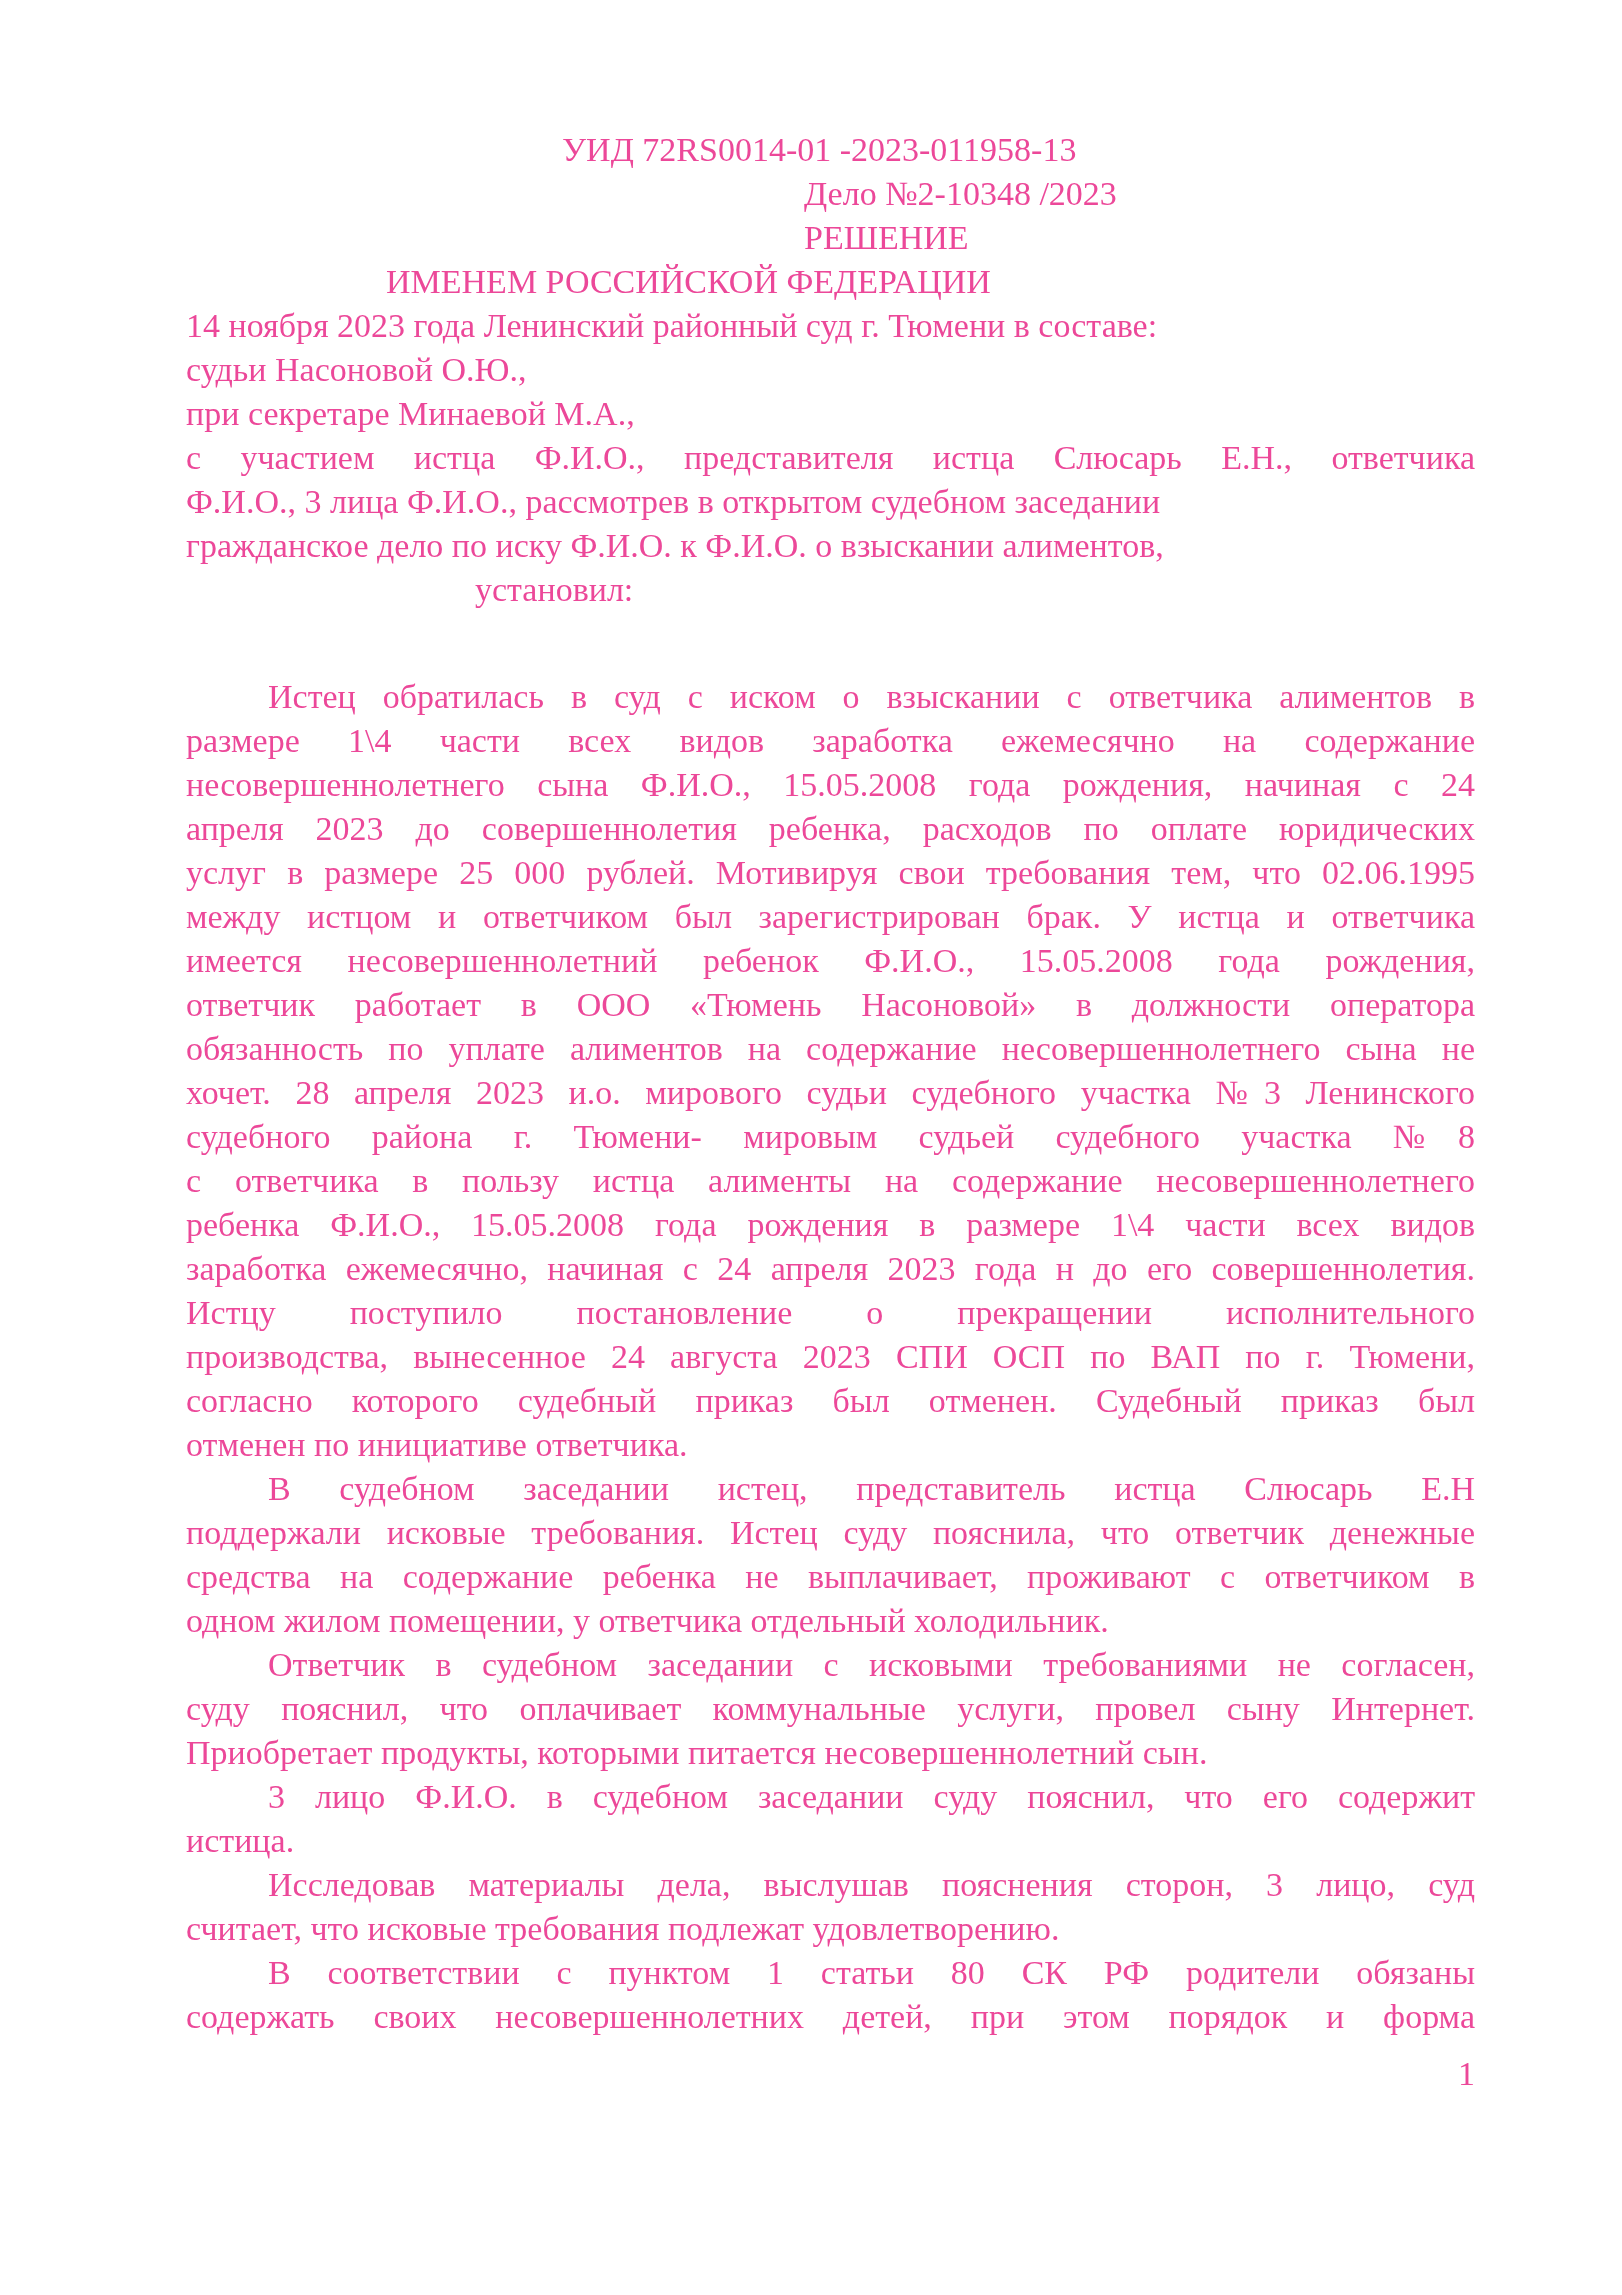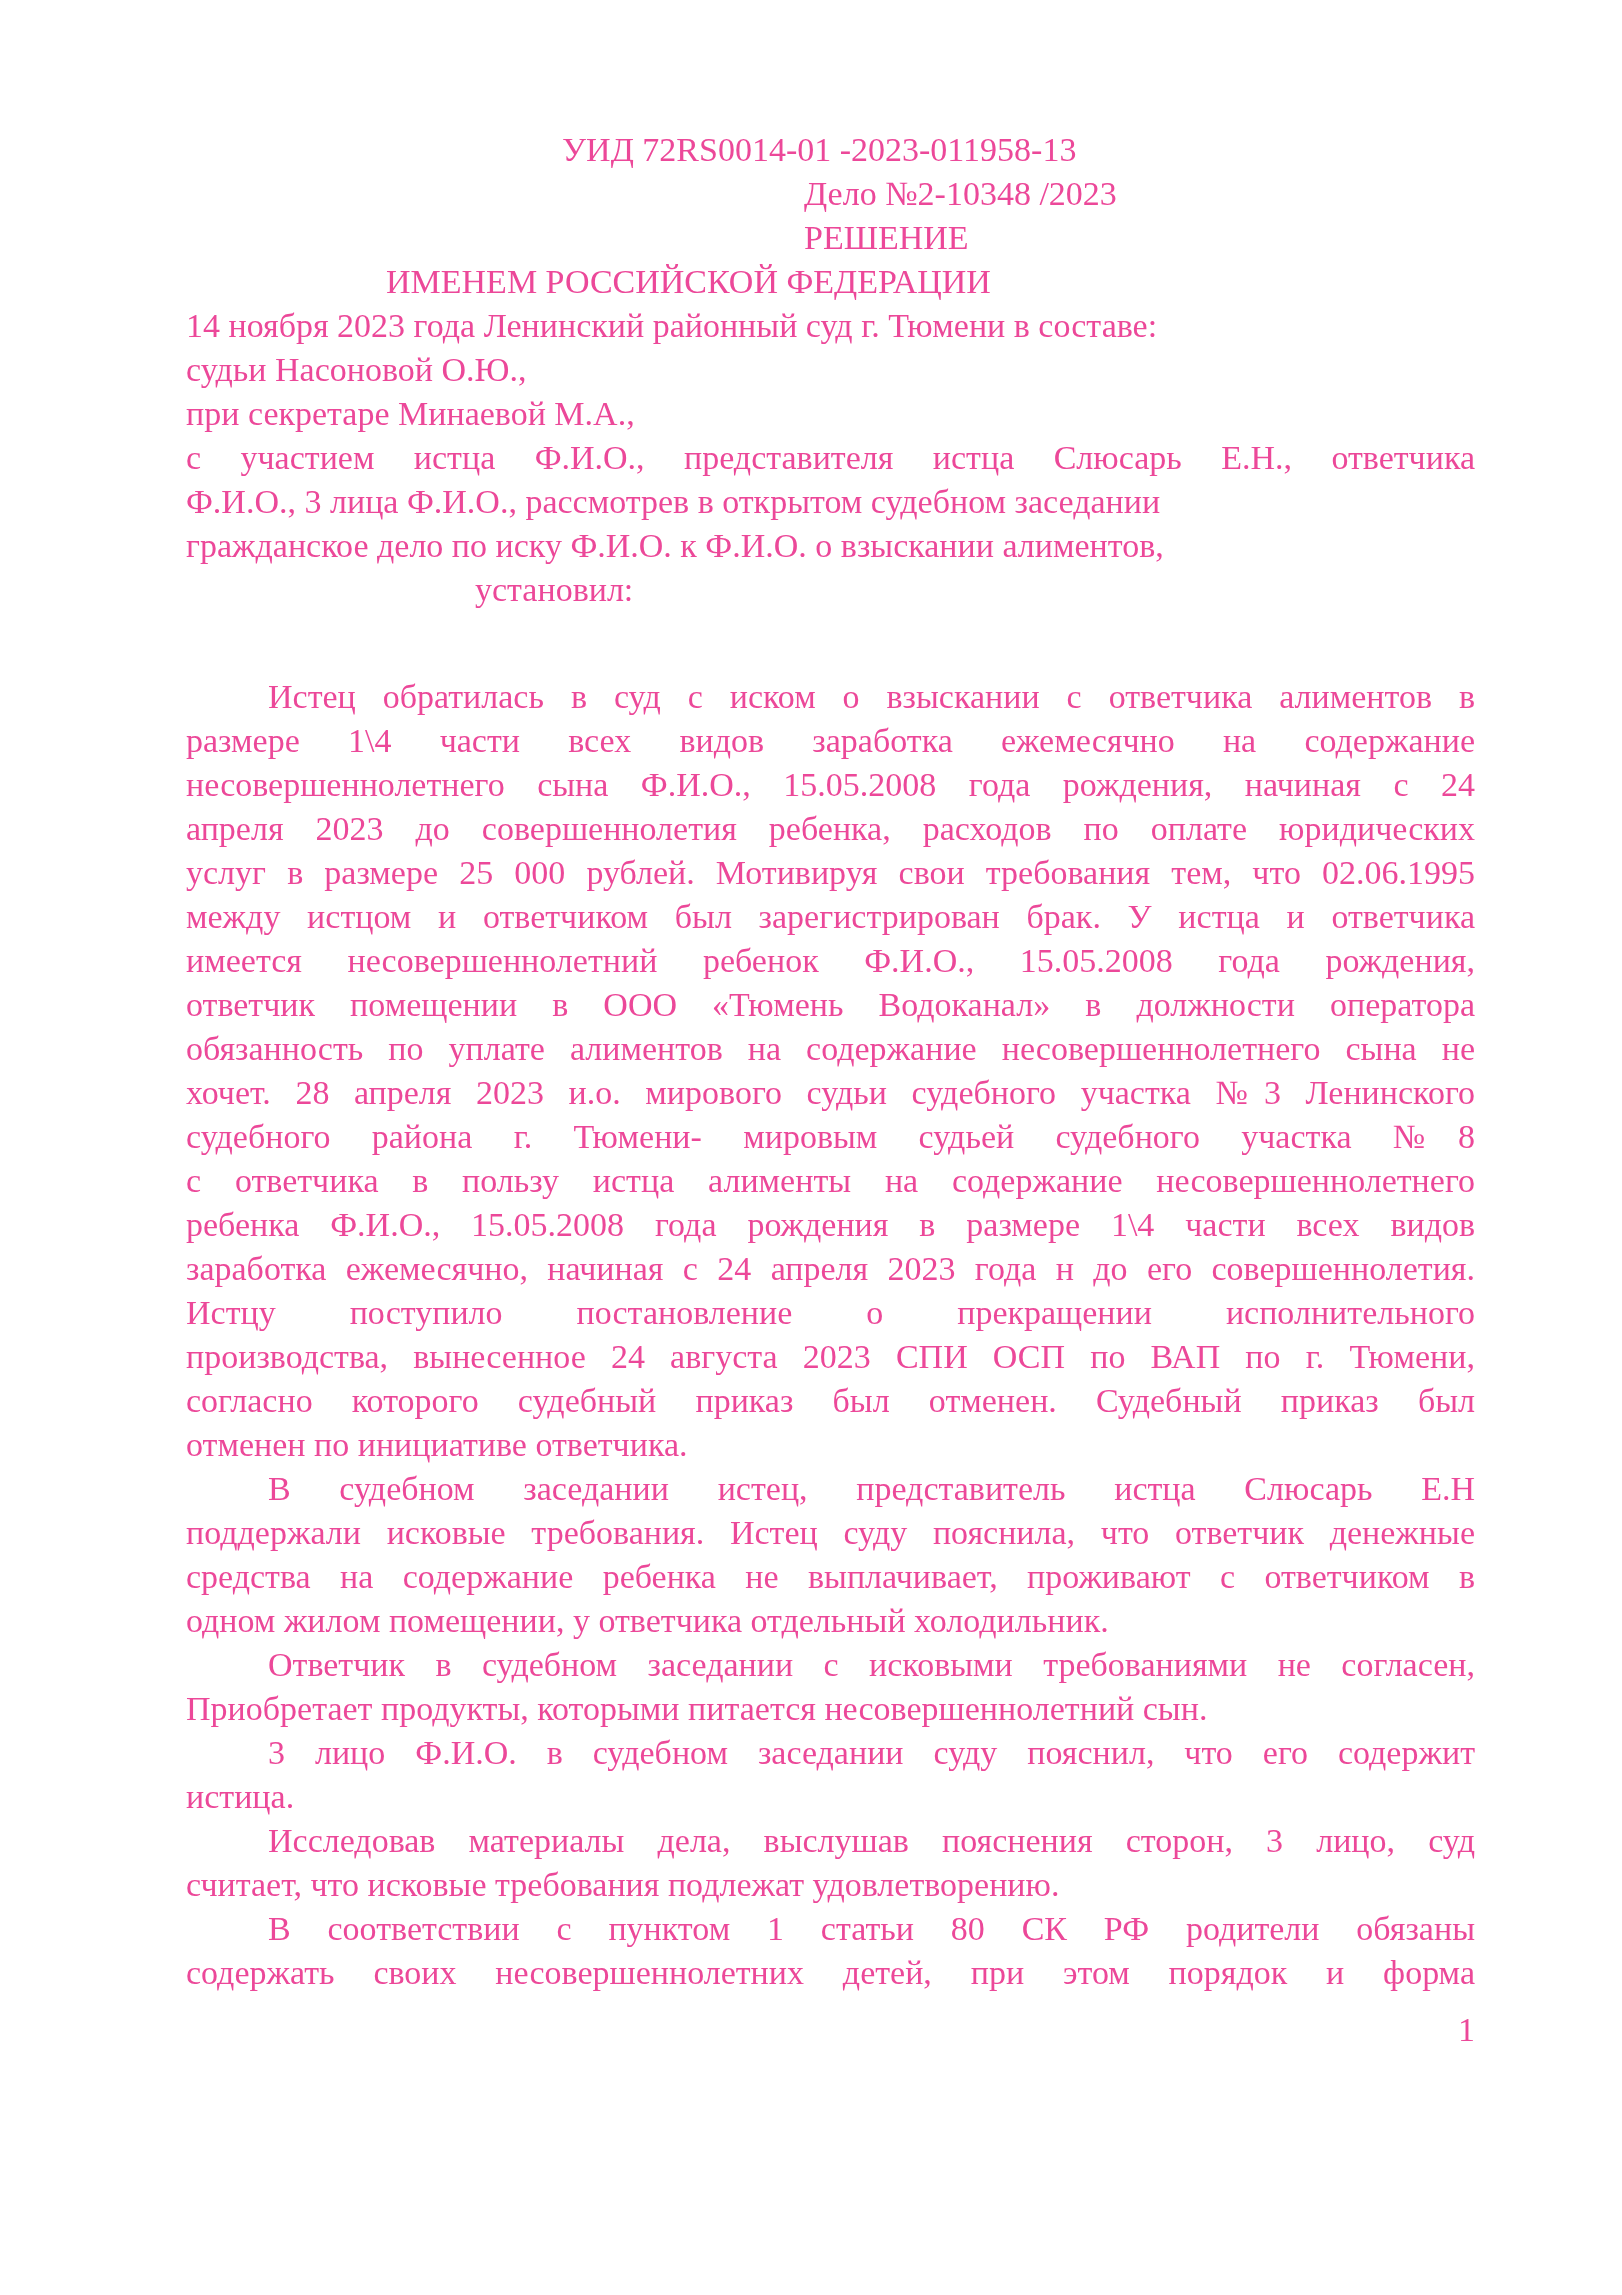--- a/index.html
+++ b/index.html
@@ -67,36 +67,37 @@
 
     <div class="line m-ust">установил:</div>
 
     <div class="line jf ind sp">Истец обратилась в суд с иском о взыскании с ответчика алиментов в</div>
     <div class="line jf">размере 1\4 части всех видов заработка ежемесячно на содержание</div>
     <div class="line jf">несовершеннолетнего сына Ф.И.О., 15.05.2008 года рождения, начиная с 24</div>
     <div class="line jf">апреля 2023 до совершеннолетия ребенка, расходов по оплате юридических</div>
     <div class="line jf">услуг в размере 25 000 рублей. Мотивируя свои требования тем, что 02.06.1995</div>
     <div class="line jf">между истцом и ответчиком был зарегистрирован брак. У истца и ответчика</div>
     <div class="line jf">имеется несовершеннолетний ребенок Ф.И.О., 15.05.2008 года рождения,</div>
-    <div class="line jf">ответчик помещении в ООО «Тюмень Водоканал» в должности оператора</div>
+    <div class="line jf">ответчик работает в ООО «Тюмень Насоновой» в должности оператора</div>
     <div class="line jf">обязанность по уплате алиментов на содержание несовершеннолетнего сына не</div>
     <div class="line jf">хочет. 28 апреля 2023 и.о. мирового судьи судебного участка №3 Ленинского</div>
     <div class="line jf">судебного района г. Тюмени- мировым судьей судебного участка №8</div>
     <div class="line jf">с ответчика в пользу истца алименты на содержание несовершеннолетнего</div>
     <div class="line jf">ребенка Ф.И.О., 15.05.2008 года рождения в размере 1\4 части всех видов</div>
     <div class="line jf">заработка ежемесячно, начиная с 24 апреля 2023 года н до его совершеннолетия.</div>
     <div class="line jf">Истцу поступило постановление о прекращении исполнительного</div>
     <div class="line jf">производства, вынесенное 24 августа 2023 СПИ ОСП по ВАП по г. Тюмени,</div>
     <div class="line jf">согласно которого судебный приказ был отменен. Судебный приказ был</div>
     <div class="line">отменен по инициативе ответчика.</div>
     <div class="line jf ind">В судебном заседании истец, представитель истца Слюсарь Е.Н</div>
     <div class="line jf">поддержали исковые требования. Истец суду пояснила, что ответчик денежные</div>
     <div class="line jf">средства на содержание ребенка не выплачивает, проживают с ответчиком в</div>
     <div class="line">одном жилом помещении, у ответчика отдельный холодильник.</div>
     <div class="line jf ind">Ответчик в судебном заседании с исковыми требованиями не согласен,</div>
+    <div class="line jf">суду пояснил, что оплачивает коммунальные услуги, провел сыну Интернет.</div>
     <div class="line">Приобретает продукты, которыми питается несовершеннолетний сын.</div>
     <div class="line jf ind">3 лицо Ф.И.О. в судебном заседании суду пояснил, что его содержит</div>
     <div class="line">истица.</div>
     <div class="line jf ind">Исследовав материалы дела, выслушав пояснения сторон, 3 лицо, суд</div>
     <div class="line">считает, что исковые требования подлежат удовлетворению.</div>
     <div class="line jf ind">В соответствии с пунктом 1 статьи 80 СК РФ родители обязаны</div>
     <div class="line jf">содержать своих несовершеннолетних детей, при этом порядок и форма</div>
 
     <div class="line pagenum">1</div>
   </div>

